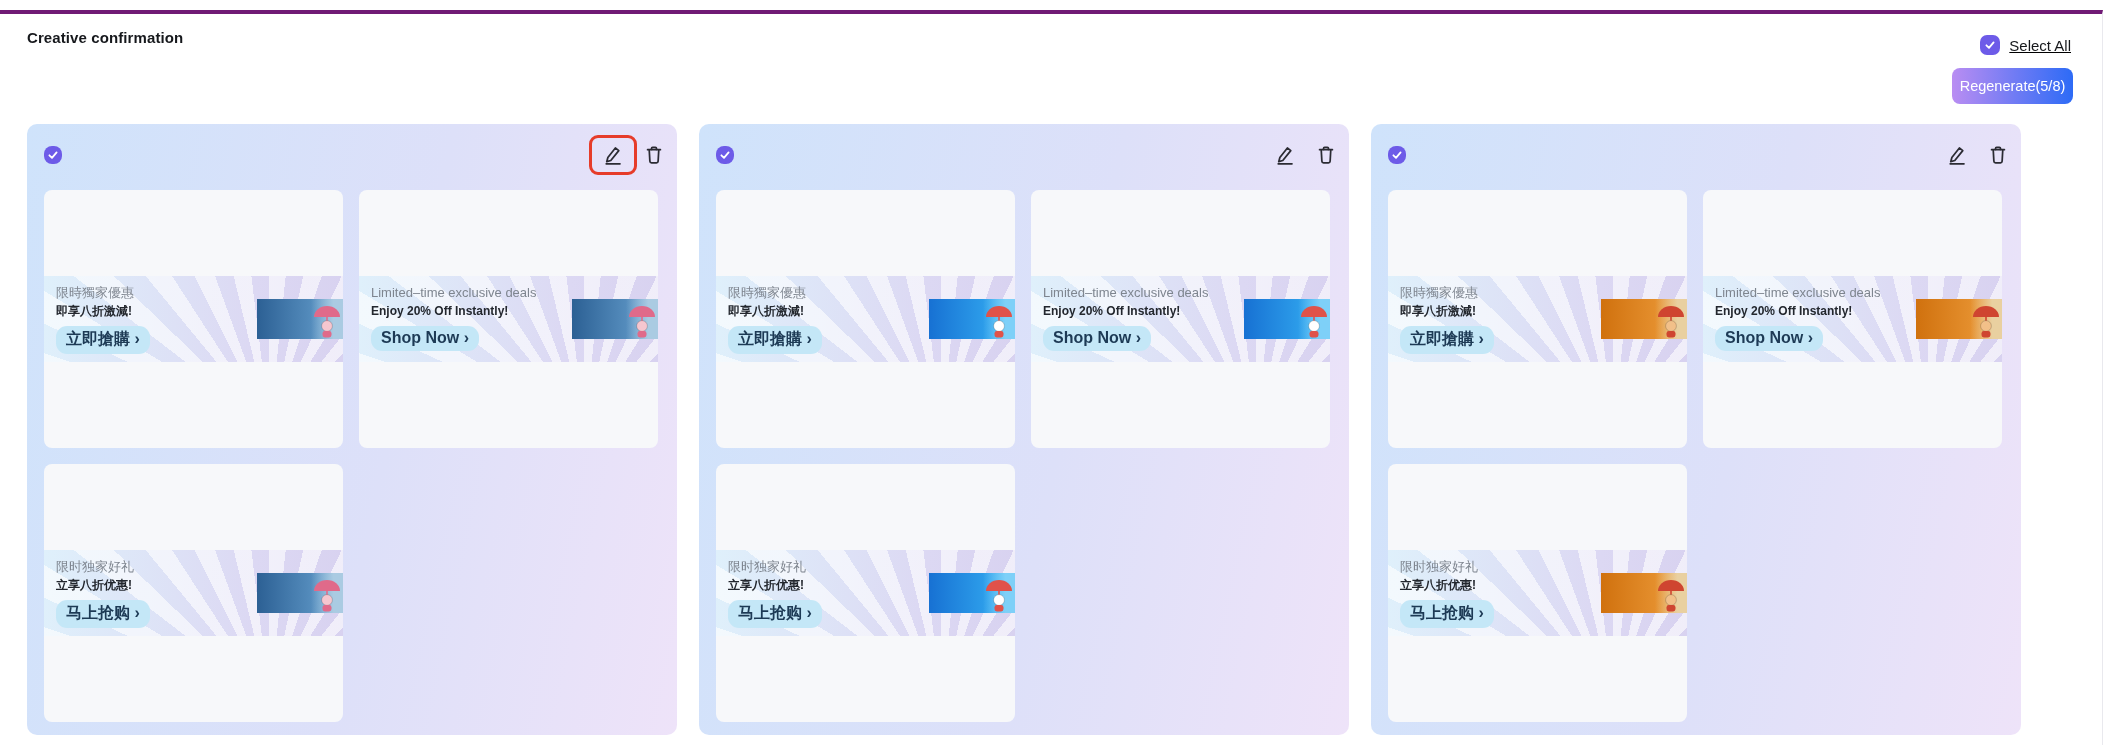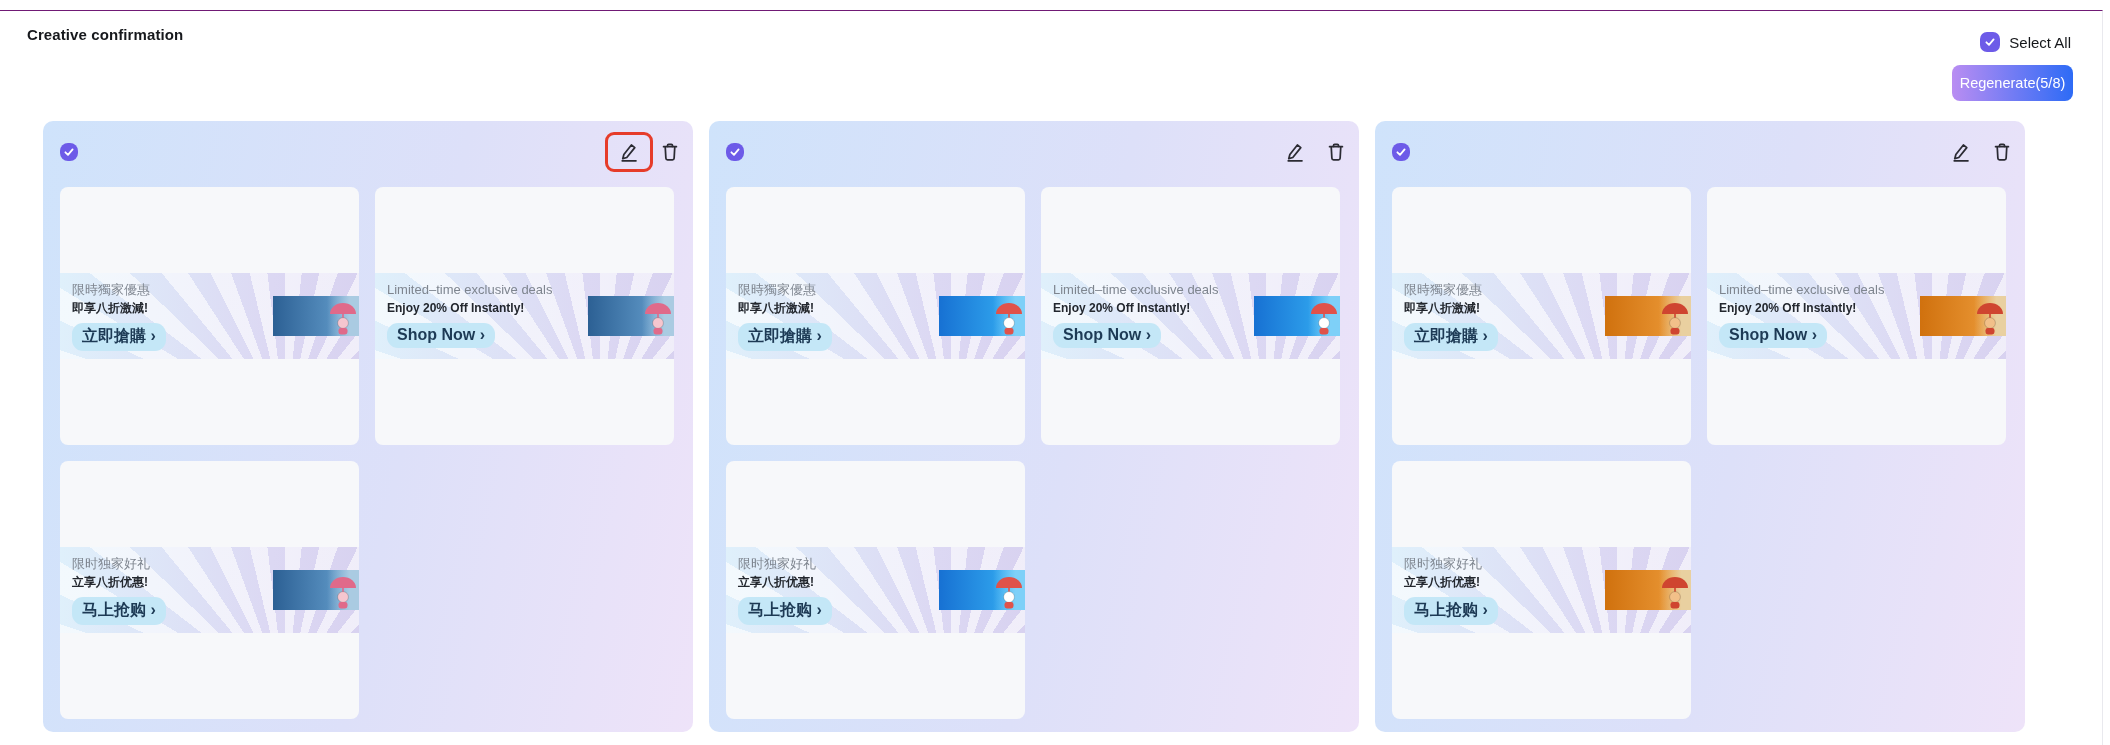--- a/index.html
+++ b/index.html
@@ -1,42 +1,42 @@
 <!DOCTYPE html>
 <html style="--accent: #6d5be8; --regen-from: #b98df2; --regen-to: #2d6bf6; --hl: #e63c2a; --pill-bg: #c4e7f7; --pill-tx: #1d3a55;"><head>
 <meta charset="utf-8">
 <style>
   * { margin:0; padding:0; box-sizing:border-box; }
   html,body { width:2110px; height:745px; background:#ffffff; overflow:hidden;
     font-family:"Liberation Sans","DejaVu Sans",sans-serif; }
 
   .pane { position:absolute; top:10px; left:0; width:2103px; height:735px;
-    border-top:1px solid #701a75; border-right:1px solid #e9e9ee; background:#fff; }
+    border-top:4px solid #701a75; border-right:1px solid #e9e9ee; background:#fff; }
 
   .page-title { position:absolute; left:27px; top:15px; font-size:15px; font-weight:700;
     color:#16181c; letter-spacing:.1px; }
 
   
   .select-all { position:absolute; top:21px; right:31px; display:flex; align-items:center;
-    gap:9px; cursor:pointer; }
+    gap:9px; cursor:pointer;text-decoration:underline; }
   .select-all .label { font-size:15px; color:#15171a; font-weight:500; }
 
   .cbx { display:inline-flex; align-items:center; justify-content:center;
     width:20px; height:20px; border-radius:7px; background:#d9d9e2; }
   .cbx.on { background:var(--accent,#6d5be8); }
   .cbx svg { width:12px; height:12px; }
   .cbx.sm { width:18px; height:18px; border-radius:8px; }
 
   .regen-btn { position:absolute; top:54px; right:29px; width:121px; height:36px;
     border:none; border-radius:8px; color:#fff; font-size:14.5px; font-weight:500;
     font-family:inherit; cursor:pointer;
     background:linear-gradient(90deg, var(--regen-from,#b98df2), var(--regen-to,#2d6bf6)); }
 
   
-  .cards { position:absolute; top:110px; left:27px; display:flex; gap:16px;margin-left:16px; }
+  .cards { position:absolute; top:110px; left:27px; display:flex; gap:22px; }
 
   .card { position:relative; width:650px; height:611px; border-radius:10px;
     background:linear-gradient(102deg, #cfe3fb 0%, #dde0f9 55%, #eee3f9 100%); }
 
   .card-head { position:absolute; top:8px; left:17px; right:12px; height:46px;
     display:flex; justify-content:space-between; align-items:center; }
   .head-icons { display:flex; align-items:center; gap:6px; }
   .icon-btn { display:flex; align-items:center; justify-content:center;
     padding:6px 10px; border:3px solid transparent; border-radius:9px; cursor:pointer; }
   .icon-btn.plain { border:none; padding:0; }

